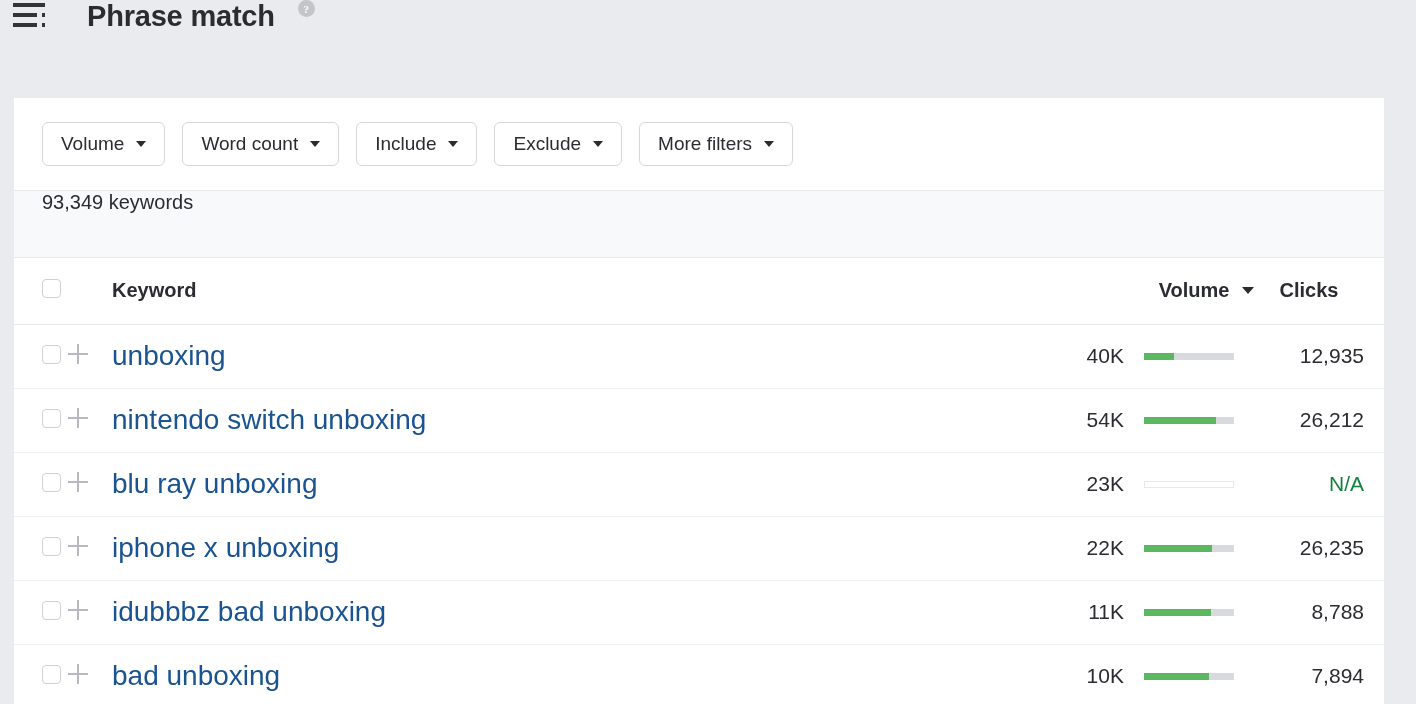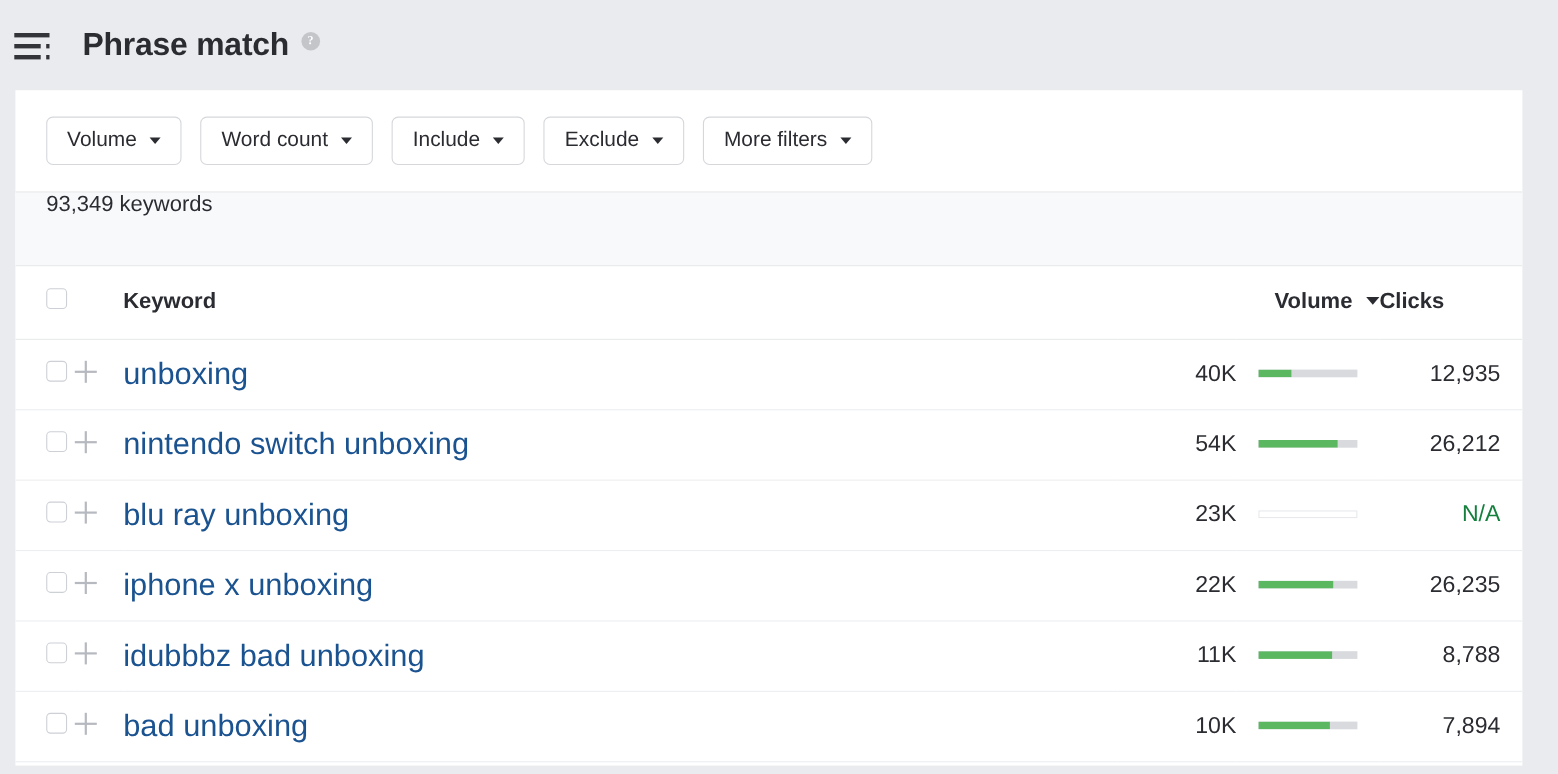--- a/index.html
+++ b/index.html
@@ -10,25 +10,26 @@
     width: 1416px;
     height: 704px;
     background: #eaebee;
     font-family: "Liberation Sans", sans-serif;
     -webkit-font-smoothing: antialiased;
     overflow: hidden;
   }
 
   
   .page-header {
-    height: 82px;
+    height: 98px;
     display: flex;
-    align-items: center;
+    align-items: flex-start;
     padding-left: 13px;
     box-sizing: border-box;
+    gap: 12px;
   }
   .menu-icon {
     width: 34px;
     height: 26px;
     display: flex;
     flex-direction: column;
     justify-content: center;
     gap: 6px;
     cursor: pointer;
     padding-top: 2px;
@@ -144,21 +145,21 @@
   }
   thead th {
     font-size: 20px;
     font-weight: bold;
     color: #2b2c31;
     border-bottom: 1px solid #e7e9ec;
   }
   .th-check { text-align: left; padding-left: 28px !important; }
   .th-kw    { text-align: left; }
   .th-vol   { text-align: right; }
-  .th-clicks{ text-align: left; padding-right: 20px !important; }
+  .th-clicks{ text-align: center; padding-right: 20px !important; }
 
   .sort-caret {
     display: inline-block;
     width: 0;
     height: 0;
     border-left: 6px solid transparent;
     border-right: 6px solid transparent;
     border-top: 7px solid #2b2c31;
     margin-left: 7px;
     vertical-align: middle;

